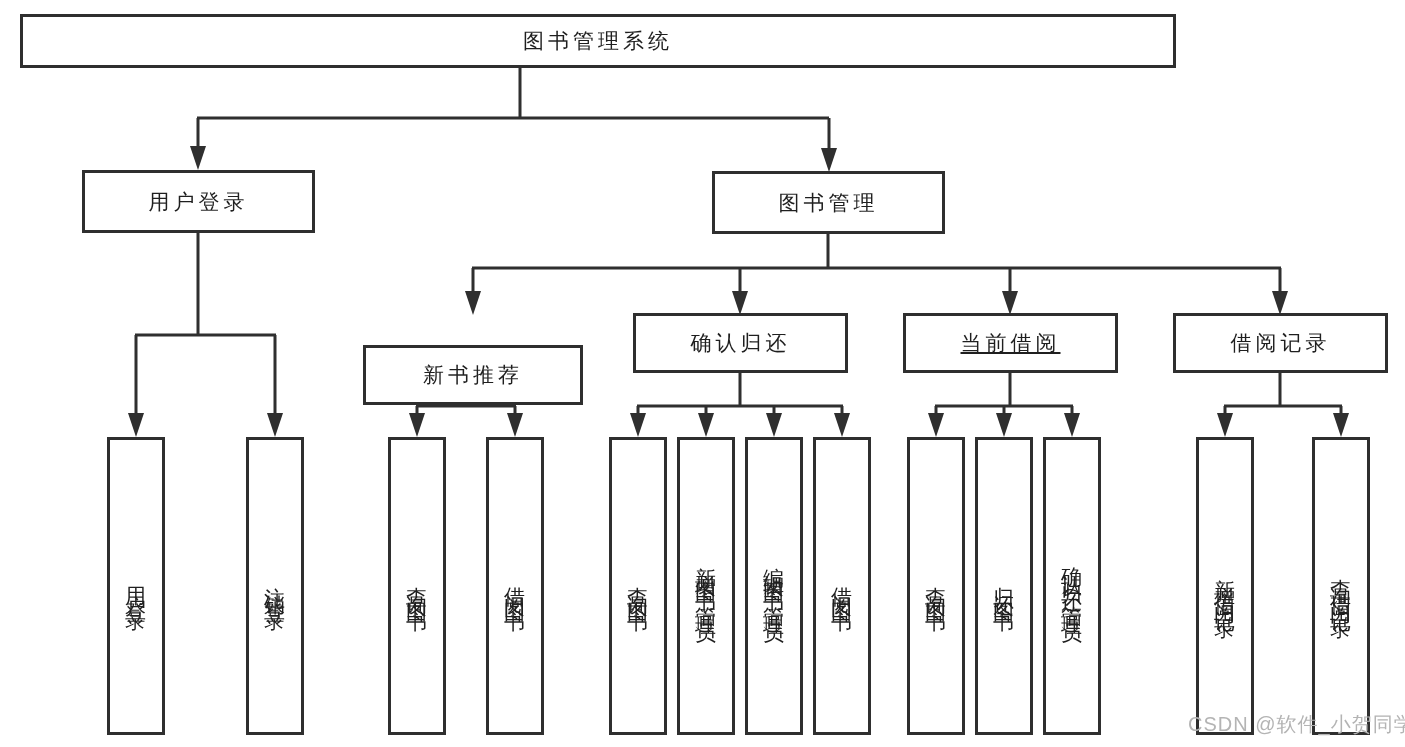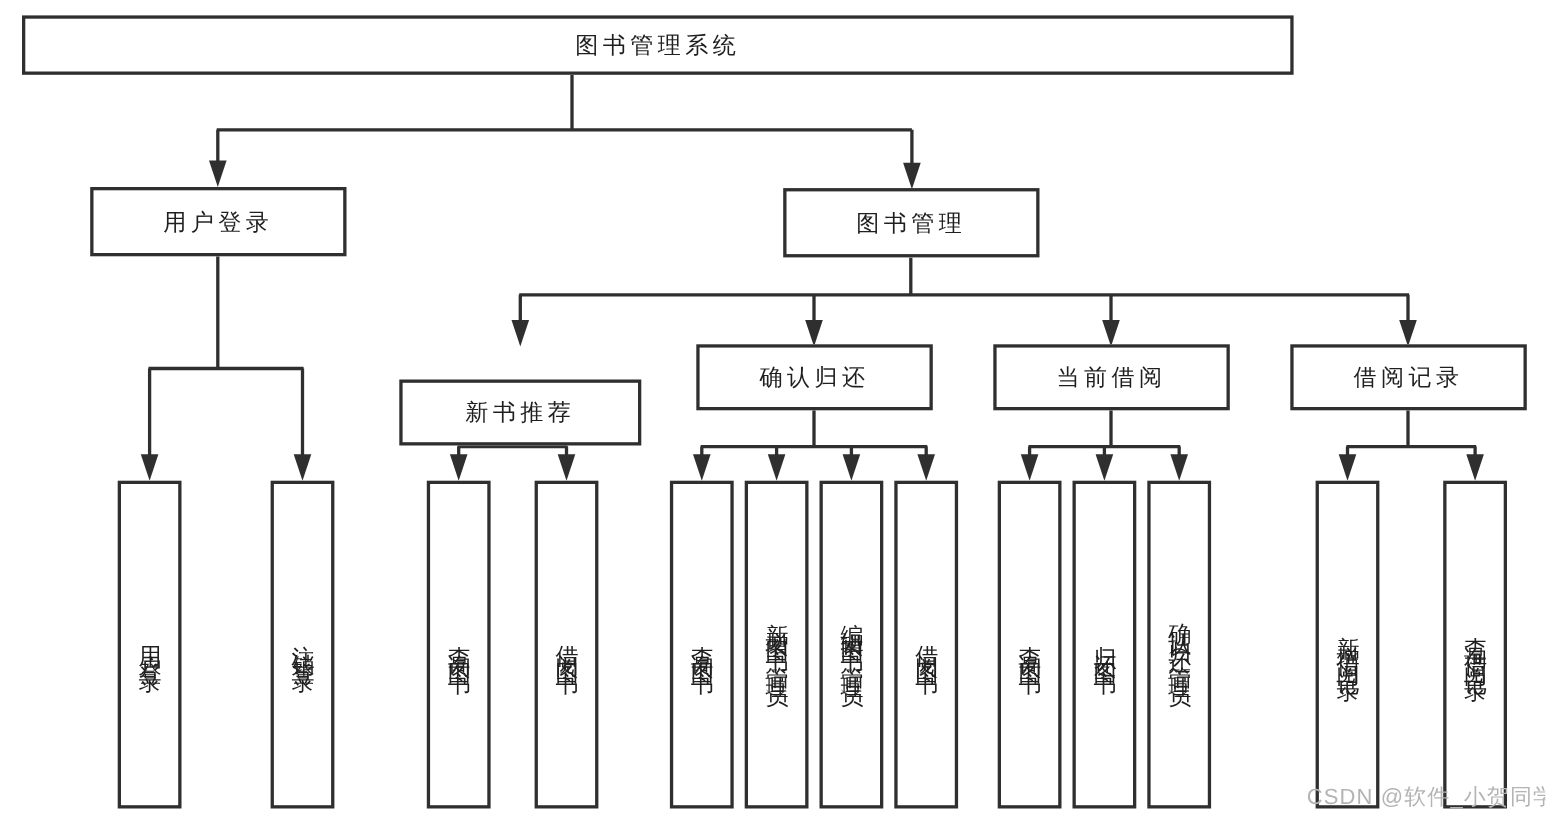--- a/index.html
+++ b/index.html
@@ -46,21 +46,21 @@
   }
   .leaf span {
     display: inline-block;
   }
   
   #n-root          { left: 20px;   top: 14px;  width: 1156px; height: 54px; }
   #n-user-login    { left: 82px;   top: 170px; width: 233px;  height: 63px; }
   #n-book-mgmt     { left: 712px;  top: 171px; width: 233px;  height: 63px; justify-content: center; }
   #n-new-book-rec  { left: 363px;  top: 313px; width: 220px;  height: 60px; margin-top: 32px; }
   #n-book-borrow   { left: 633px;  top: 313px; width: 215px;  height: 60px; }
-  #n-cur-borrow    { left: 903px;  top: 313px; width: 215px;  height: 60px; }
+  #n-cur-borrow    { left: 903px;  top: 313px; width: 215px;  height: 60px; text-decoration: underline; }
   #n-borrow-rec    { left: 1173px; top: 313px; width: 215px;  height: 60px; }
   #l-user-login    { left: 107px;  top: 437px; width: 58px;   height: 298px; }
   #l-logout        { left: 246px;  top: 437px; width: 58px;   height: 298px; }
   #l-query-1       { left: 388px;  top: 437px; width: 58px;   height: 298px; }
   #l-borrow-1      { left: 486px;  top: 437px; width: 58px;   height: 298px; }
   #l-query-2       { left: 609px;  top: 437px; width: 58px;   height: 298px; }
   #l-add-book      { left: 677px;  top: 437px; width: 58px;   height: 298px; }
   #l-edit-book     { left: 745px;  top: 437px; width: 58px;   height: 298px; }
   #l-borrow-2      { left: 813px;  top: 437px; width: 58px;   height: 298px; }
   #l-query-3       { left: 907px;  top: 437px; width: 58px;   height: 298px; }

